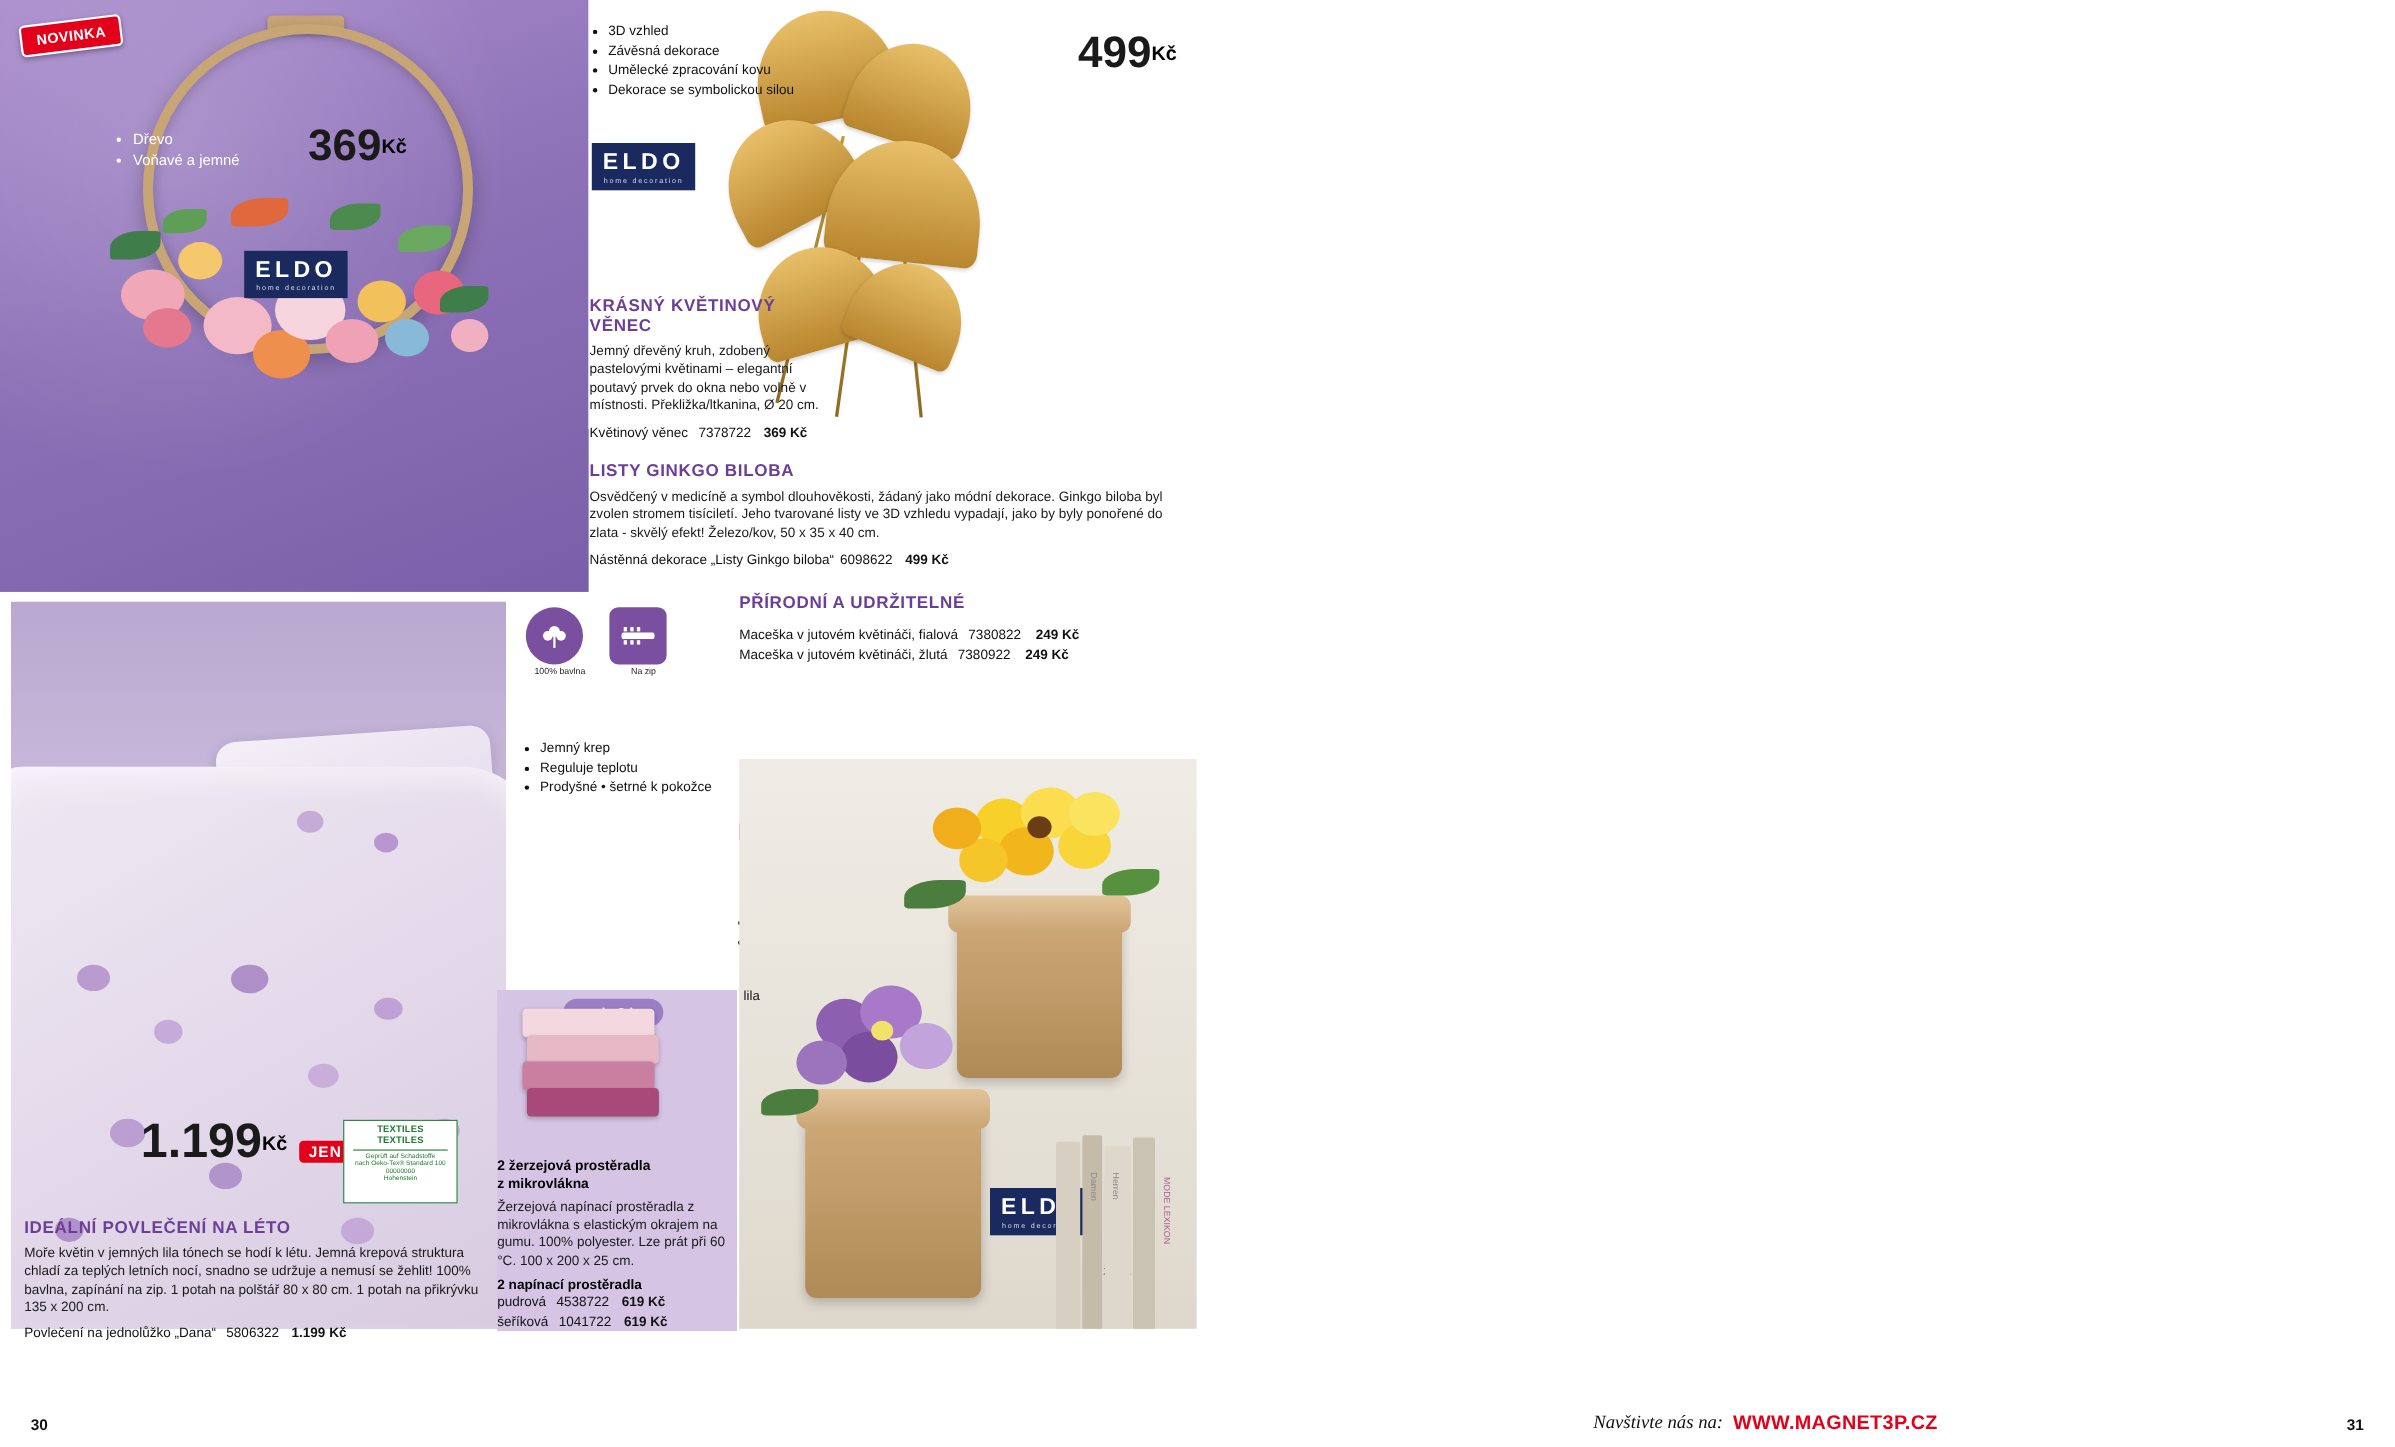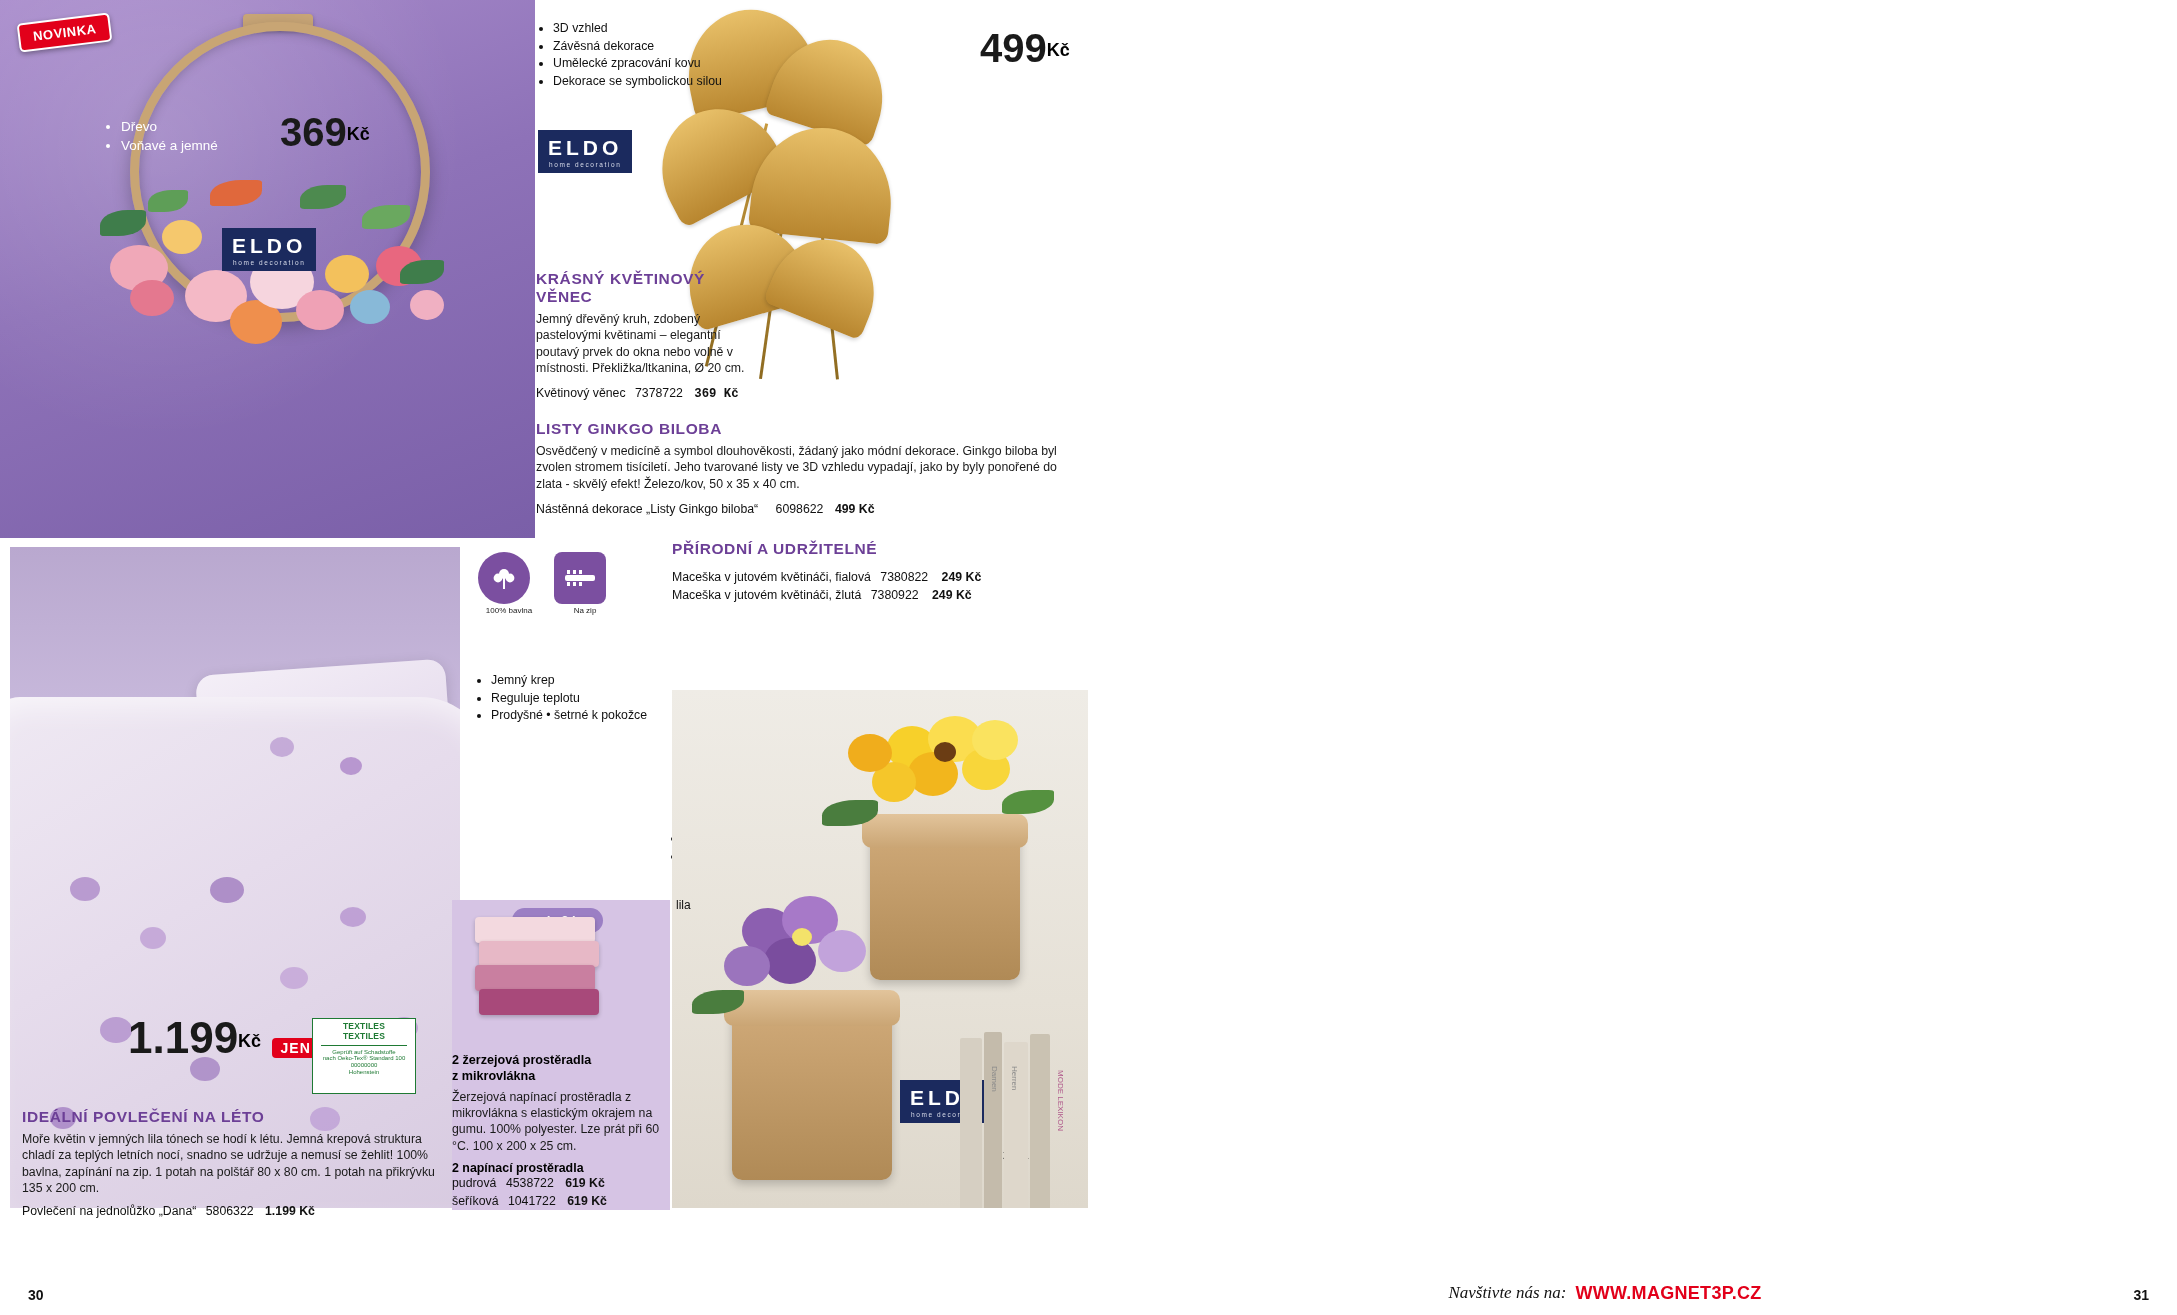--- a/index.html
+++ b/index.html
@@ -277,30 +277,30 @@
       <div class="eldo-name">ELDO</div>
       <div class="eldo-sub">home decoration</div>
     </div>
 
     <div style="position:absolute; left:536px; top:270px; width:210px;">
       <div class="sec-title">KRÁSNÝ KVĚTINOVÝ VĚNEC</div>
       <div class="body-txt">Jemný dřevěný kruh, zdobený pastelovými květinami – elegantní poutavý prvek do okna nebo volně v místnosti. Překližka/ltkanina, Ø 20 cm.</div>
       <div class="item-line" style="margin-top:9px;">
         <span>Květinový věnec</span>
         <span style="margin-left:6px;">7378722</span>
-        <span class="bold" style="margin-left:8px;font-family:Liberation Mono, monospace;">369 Kč</span>
+        <span class="bold" style="margin-left:8px;">369 Kč</span>
       </div>
     </div>
 
     <div style="position:absolute; left:536px; top:420px; width:546px;">
       <div class="sec-title">LISTY GINKGO BILOBA</div>
       <div class="body-txt">Osvědčený v medicíně a symbol dlouhověkosti, žádaný jako módní dekorace. Ginkgo biloba byl zvolen stromem tisíciletí. Jeho tvarované listy ve 3D vzhledu vypadají, jako by byly ponořené do zlata - skvělý efekt! Železo/kov, 50 x 35 x 40 cm.</div>
       <div class="item-line" style="margin-top:9px;">
         <span>Nástěnná dekorace „Listy Ginkgo biloba“</span>
-        <span style="margin-left:14px;">6098622</span>
+        <span style="margin-left:2px;">6098622</span>
         <span class="bold" style="margin-left:8px;">499 Kč</span>
       </div>
     </div>
 
     <div style="position:absolute; left:672px; top:540px; width:410px;">
       <div class="sec-title">PŘÍRODNÍ A UDRŽITELNÉ</div>
       <div class="item-line" style="margin-top:11px;">
         <span>Maceška v jutovém květináči, fialová</span>
         <span style="margin-left:6px;">7380822</span>
         <span class="bold" style="margin-left:10px;">249 Kč</span>

